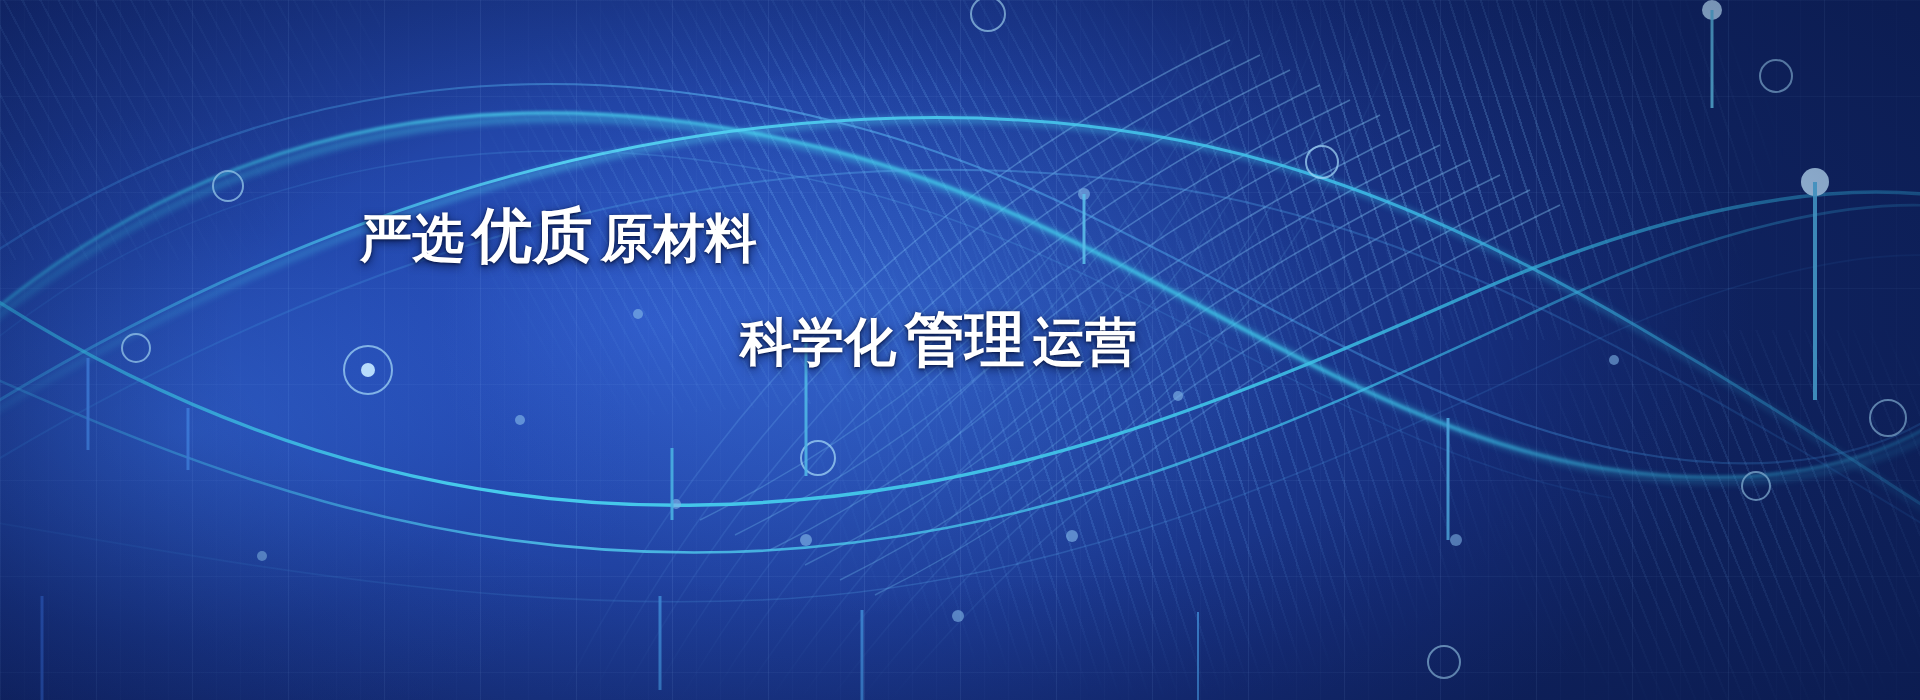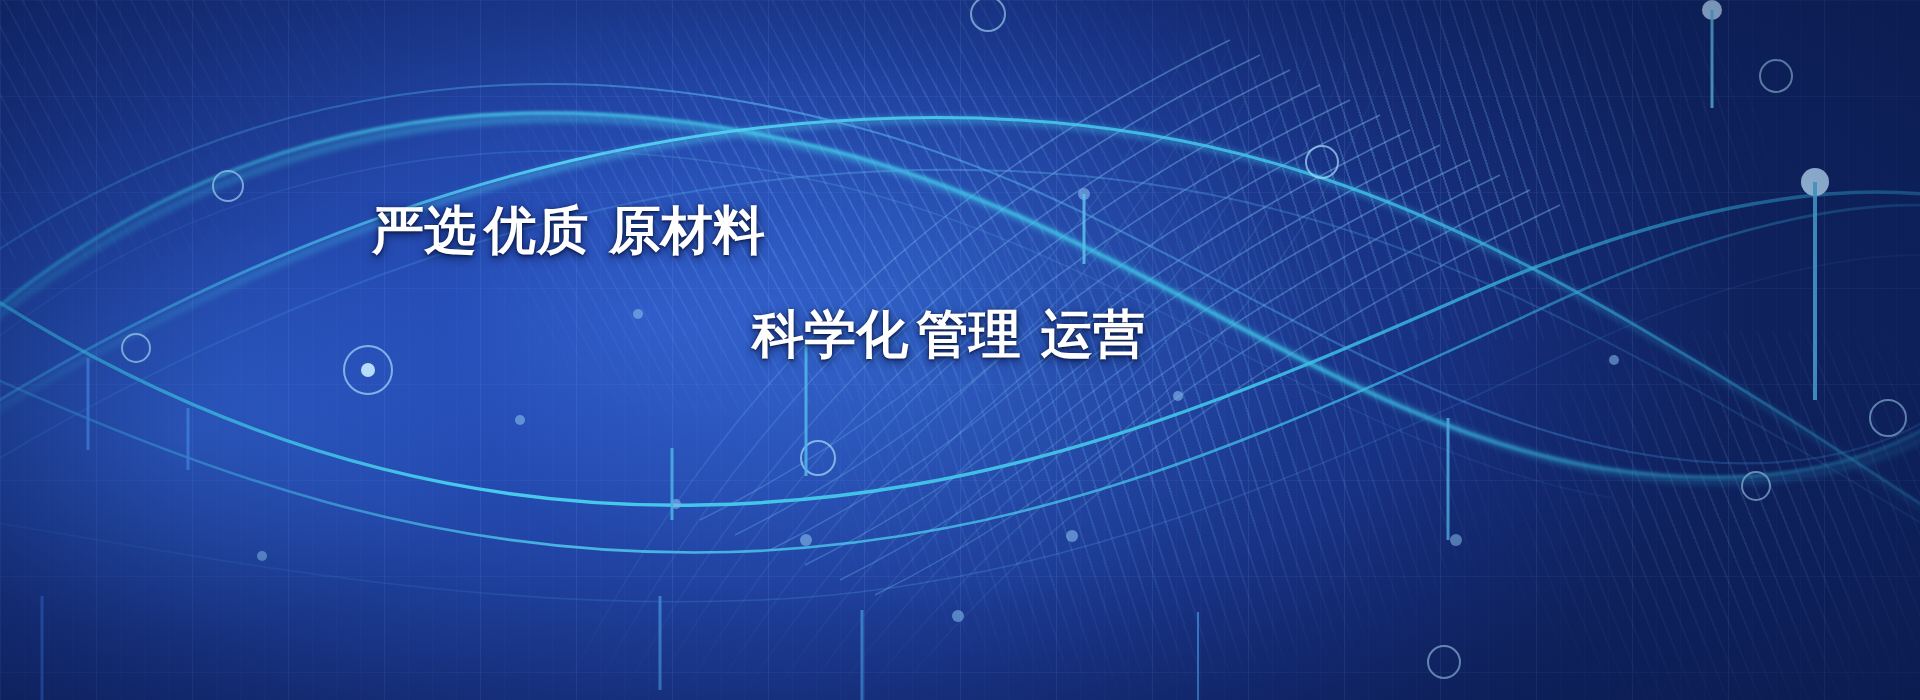--- a/index.html
+++ b/index.html
@@ -101,22 +101,22 @@
     white-space: nowrap;
     color: #ffffff;
     font-weight: 700;
     letter-spacing: 0.01em;
     text-shadow:
       0 3px 10px rgba(4,16,56,0.75),
       0 1px 3px rgba(4,16,56,0.9);
   }
   #line1 { left: 360px; top: 196px; }
   #line2 { left: 740px; top: 300px; }
-  .sm { font-size: 52px; margin-left: 12px; }
-  .lg { font-size: 52px; }
+  .sm { font-size: 52px; }
+  .lg { font-size: 60px; }
   .tline .sm, .tline .lg {
     display: inline-block;
     vertical-align: baseline;
   }
   .sp { display: inline-block; width: 8px; }
 </style>
 </head>
 <body>
 
 <div id="banner">

